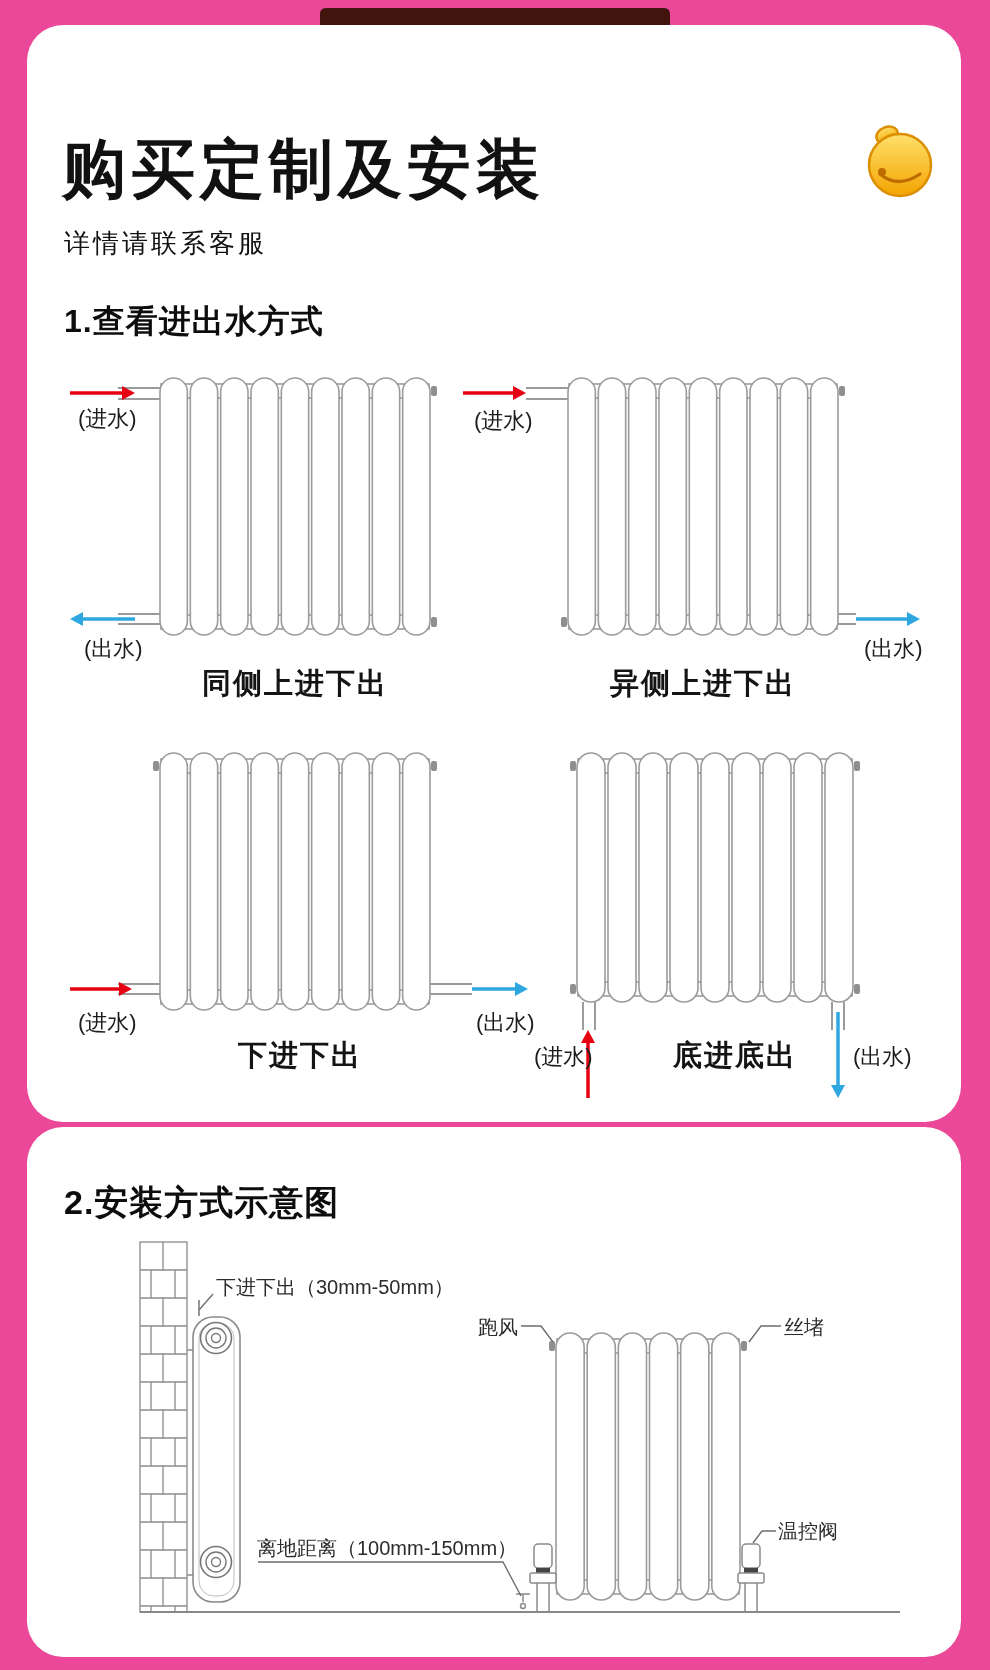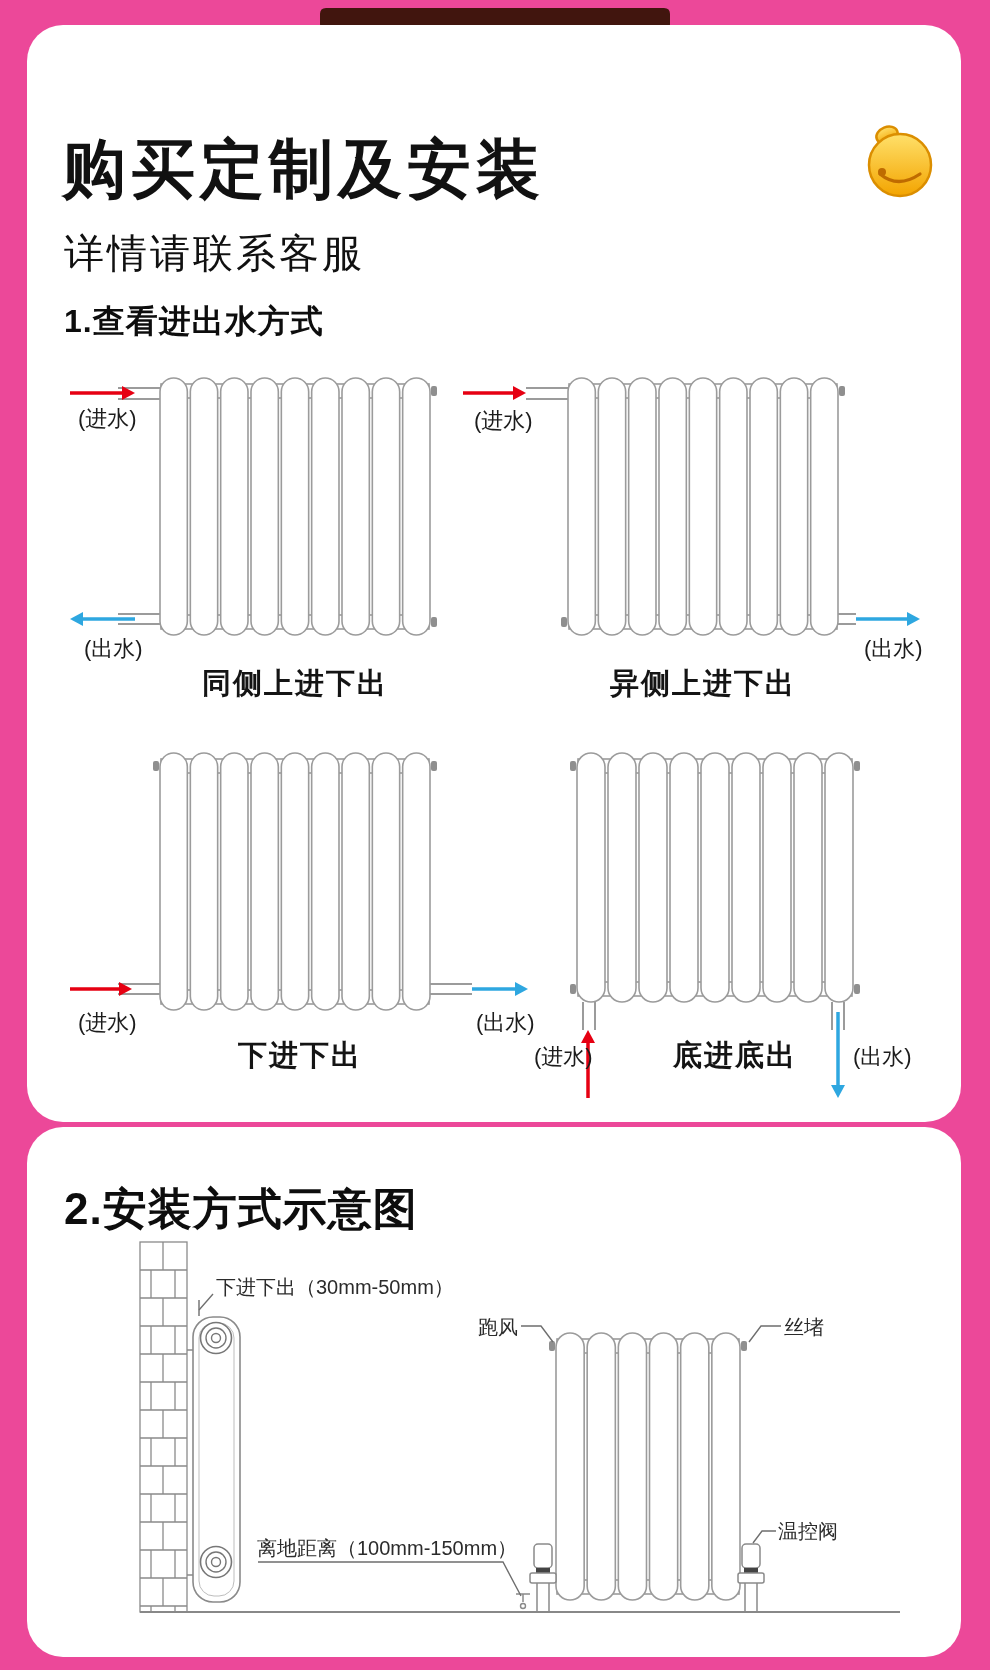--- a/index.html
+++ b/index.html
@@ -8,21 +8,21 @@
   .card{position:absolute;left:27px;width:934px;background:#ffffff;border-radius:36px;}
   .card1{top:25px;height:1097px;}
   .card2{top:1127px;height:1530px;border-radius:36px;height:530px;}
   .abs{position:absolute;}
   .banner{position:absolute;left:315px;top:8px;width:360px;height:100px;}
   .banner-text{position:absolute;left:315px;top:36px;width:360px;text-align:center;
     color:#fff;font-size:46px;font-weight:900;letter-spacing:5px;
     font-family:"Liberation Sans","DejaVu Sans",sans-serif;}
   .main-title{position:absolute;left:62px;top:126px;font-size:64px;font-weight:900;
     color:#111;letter-spacing:5px;font-family:"DejaVu Serif","Liberation Serif",serif;}
-  .subtitle{position:absolute;left:64px;top:226px;font-size:40px;color:#111;letter-spacing:3px;}
+  .subtitle{position:absolute;left:64px;top:226px;font-size:26px;color:#111;letter-spacing:3px;}
   .sec-heading{position:absolute;font-size:32px;font-weight:bold;color:#0d0d0d;letter-spacing:1px;}
   .consult-btn{position:absolute;left:637px;top:141px;width:268px;height:48px;border-radius:24px;
     background:linear-gradient(180deg,#FFE873 0%,#FFD23E 45%,#F5AF00 100%);
     box-shadow:0 2px 4px rgba(200,140,0,.35);cursor:pointer;}
   .consult-label{position:absolute;left:18px;top:8px;font-size:29px;font-weight:bold;
     color:#E8650D;letter-spacing:2px;white-space:nowrap;}
   .bell{position:absolute;left:860px;top:122px;width:78px;height:80px;}
   .wlabel{position:absolute;font-size:22px;color:#1c1c1c;white-space:nowrap;}
   .caption{position:absolute;font-size:29px;font-weight:bold;color:#141414;text-align:center;letter-spacing:2px;}
   .ilabel{position:absolute;font-size:20px;color:#2b2b2b;white-space:nowrap;}
@@ -182,21 +182,21 @@
   <div class="wlabel" style="left:476px;top:1008px;">(出水)</div>
   <div class="wlabel" style="left:534px;top:1042px;">(进水)</div>
   <div class="wlabel" style="left:853px;top:1042px;">(出水)</div>
 
   <div class="caption" style="left:160px;top:664px;width:270px;">同侧上进下出</div>
   <div class="caption" style="left:568px;top:664px;width:270px;">异侧上进下出</div>
   <div class="caption" style="left:165px;top:1036px;width:270px;">下进下出</div>
   <div class="caption" style="left:600px;top:1036px;width:270px;">底进底出</div>
 
   <div class="card card2"></div>
-  <div class="sec-heading" style="left:64px;top:1180px;font-size:44px;">2.安装方式示意图</div>
+  <div class="sec-heading" style="left:64px;top:1180px;font-size:34px;">2.安装方式示意图</div>
 
   <div class="abs" id="inst" style="left:100px;top:1230px;">
       <svg width="820" height="395" viewBox="0 0 820 395">
         <g stroke="#8a8a8a" stroke-width="1.3" fill="none">
           <rect x="40" y="12" width="47" height="370" fill="#fff"></rect>
           <line x1="63" y1="12" x2="63" y2="40" stroke="#8a8a8a" stroke-width="1.3"></line>
           <line x1="40" y1="40" x2="87" y2="40" stroke="#8a8a8a" stroke-width="1.3"></line>
           <line x1="51" y1="40" x2="51" y2="68" stroke="#8a8a8a" stroke-width="1.3"></line>
           <line x1="75" y1="40" x2="75" y2="68" stroke="#8a8a8a" stroke-width="1.3"></line>
           <line x1="40" y1="68" x2="87" y2="68" stroke="#8a8a8a" stroke-width="1.3"></line>

